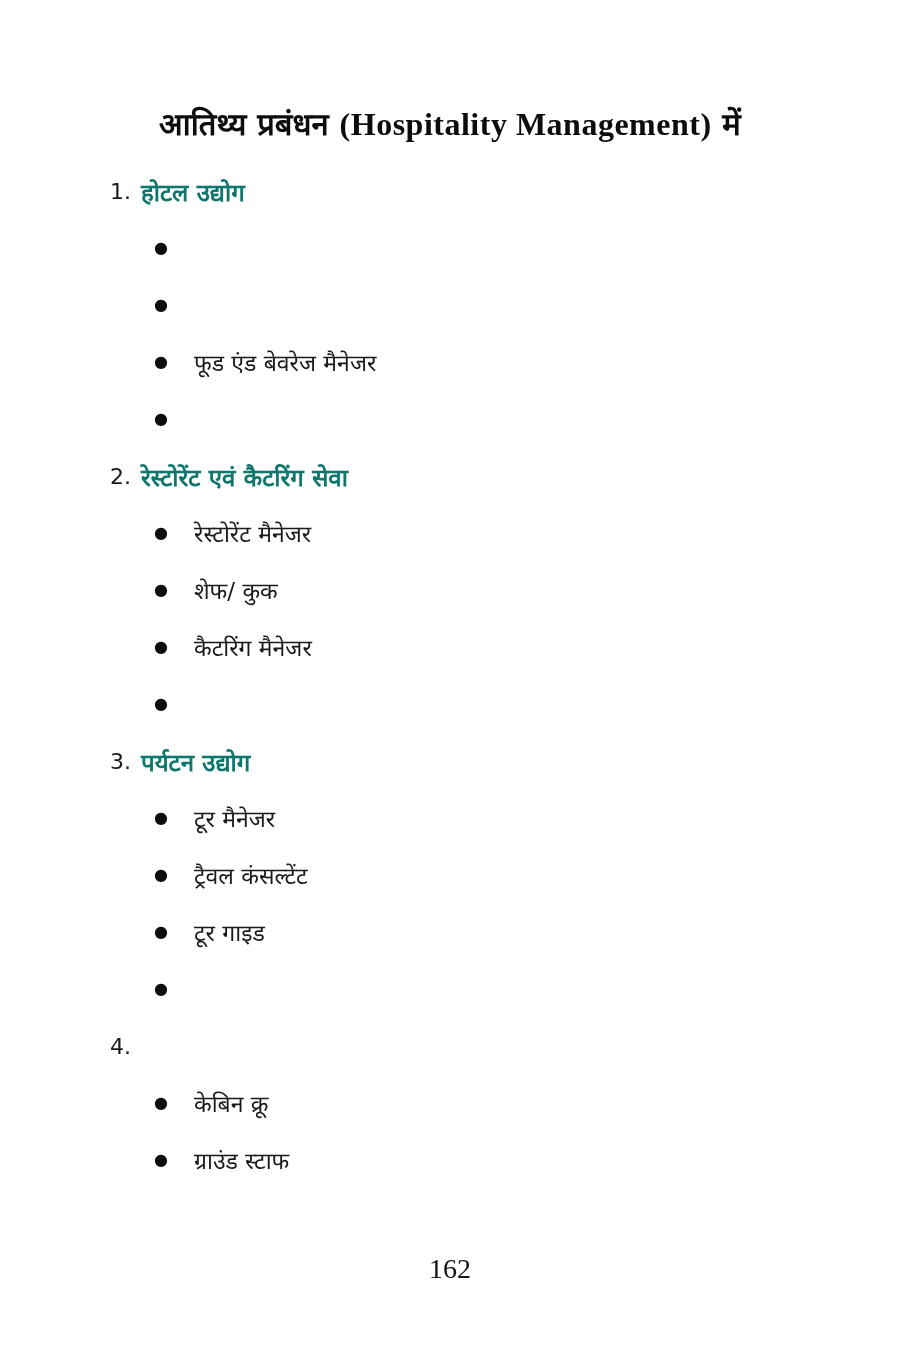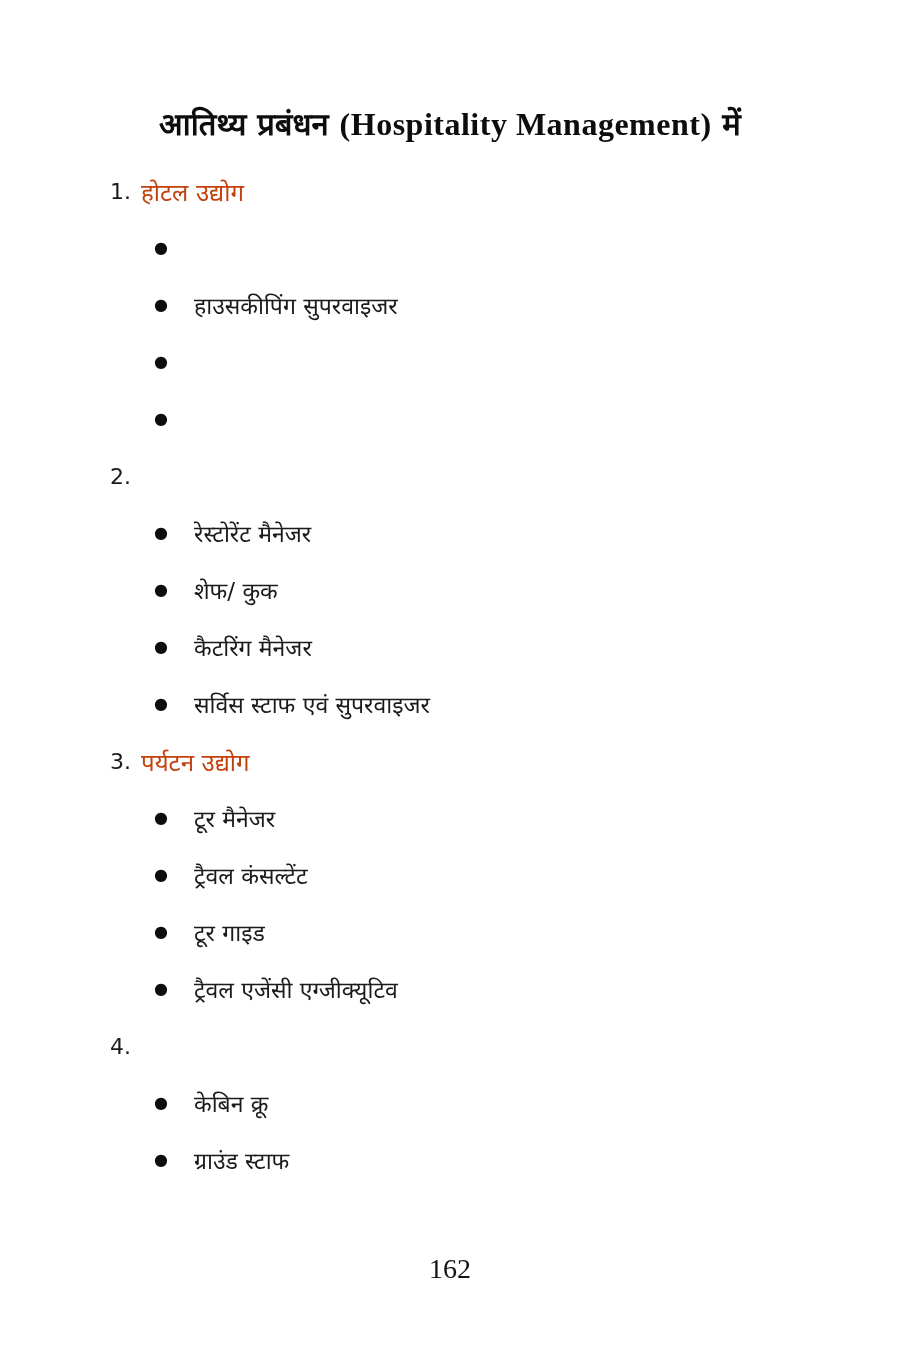--- a/index.html
+++ b/index.html
@@ -41,22 +41,22 @@
     margin-top: 21px;
     font-size: 24px;
   }
   .heading-num {
     font-weight: 400;
     font-size: 22px;
     margin-right: 10px;
     color: #1a1a1a;
   }
   .heading-text {
-    font-weight: 400;
-    color: #c2410c;
+    font-weight: 700;
+    color: #0f766e;
     text-align: center;
   }
   .bullet-row {
     display: flex;
     align-items: center;
     height: 36px;
     margin-top: 21px;
     padding-left: 44px;
     font-size: 23px;
     color: #1a1a1a;
@@ -98,49 +98,49 @@
     <div>
       <div class="heading-row">
         <span class="heading-num">1.</span>
         <span class="heading-text">होटल उद्योग</span>
       </div>
       <div class="bullet-row">
         <span class="bullet">●</span>
       </div>
       <div class="bullet-row">
         <span class="bullet">●</span>
-        <span class="item-text">हाउसकीपिंग सुपरवाइजर</span>
       </div>
       <div class="bullet-row">
         <span class="bullet">●</span>
+        <span class="item-text">फूड एंड बेवरेज मैनेजर</span>
       </div>
       <div class="bullet-row">
         <span class="bullet">●</span>
       </div>
     </div>
 
     <div>
       <div class="heading-row">
         <span class="heading-num">2.</span>
+        <span class="heading-text">रेस्टोरेंट एवं कैटरिंग सेवा</span>
       </div>
       <div class="bullet-row">
         <span class="bullet">●</span>
         <span class="item-text">रेस्टोरेंट मैनेजर</span>
       </div>
       <div class="bullet-row">
         <span class="bullet">●</span>
         <span class="item-text">शेफ/ कुक</span>
       </div>
       <div class="bullet-row">
         <span class="bullet">●</span>
         <span class="item-text">कैटरिंग मैनेजर</span>
       </div>
       <div class="bullet-row">
         <span class="bullet">●</span>
-        <span class="item-text">सर्विस स्टाफ एवं सुपरवाइजर</span>
       </div>
     </div>
 
     <div>
       <div class="heading-row">
         <span class="heading-num">3.</span>
         <span class="heading-text">पर्यटन उद्योग</span>
       </div>
       <div class="bullet-row">
         <span class="bullet">●</span>
@@ -149,21 +149,20 @@
       <div class="bullet-row">
         <span class="bullet">●</span>
         <span class="item-text">ट्रैवल कंसल्टेंट</span>
       </div>
       <div class="bullet-row">
         <span class="bullet">●</span>
         <span class="item-text">टूर गाइड</span>
       </div>
       <div class="bullet-row">
         <span class="bullet">●</span>
-        <span class="item-text">ट्रैवल एजेंसी एग्जीक्यूटिव</span>
       </div>
     </div>
 
     <div>
       <div class="heading-row">
         <span class="heading-num">4.</span>
       </div>
       <div class="bullet-row">
         <span class="bullet">●</span>
         <span class="item-text">केबिन क्रू</span>

